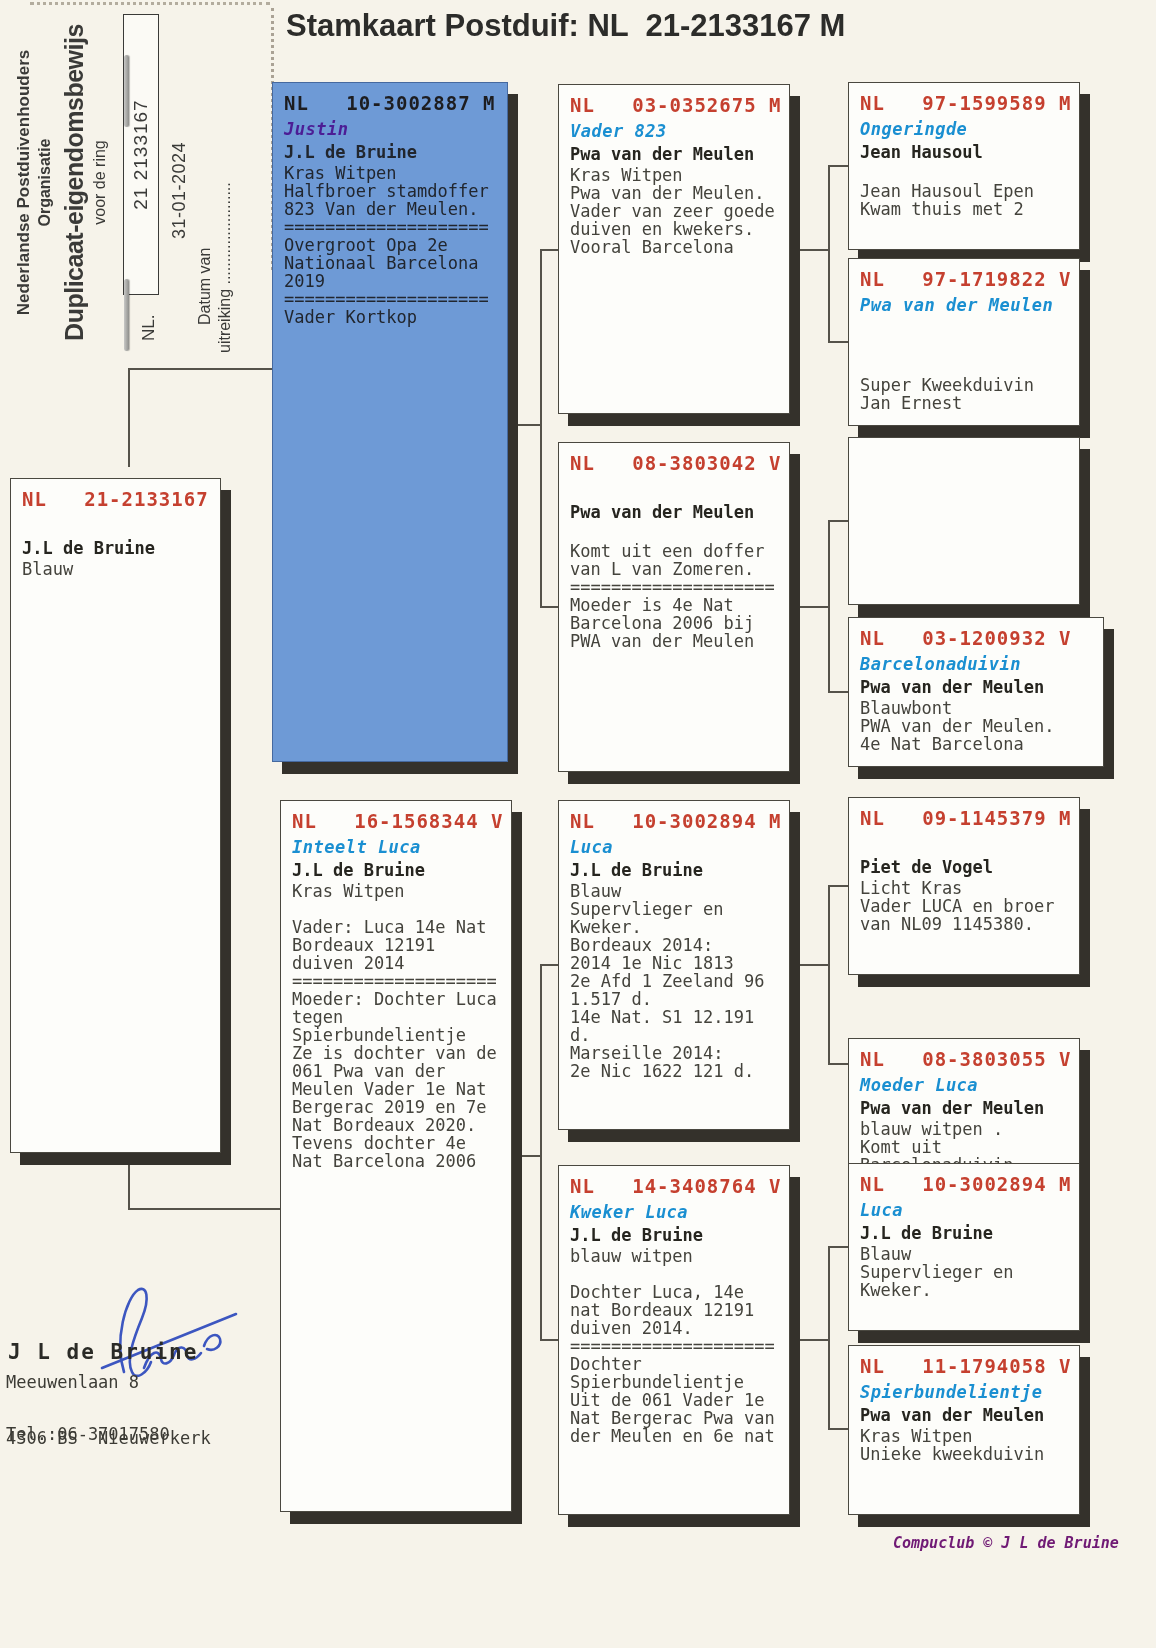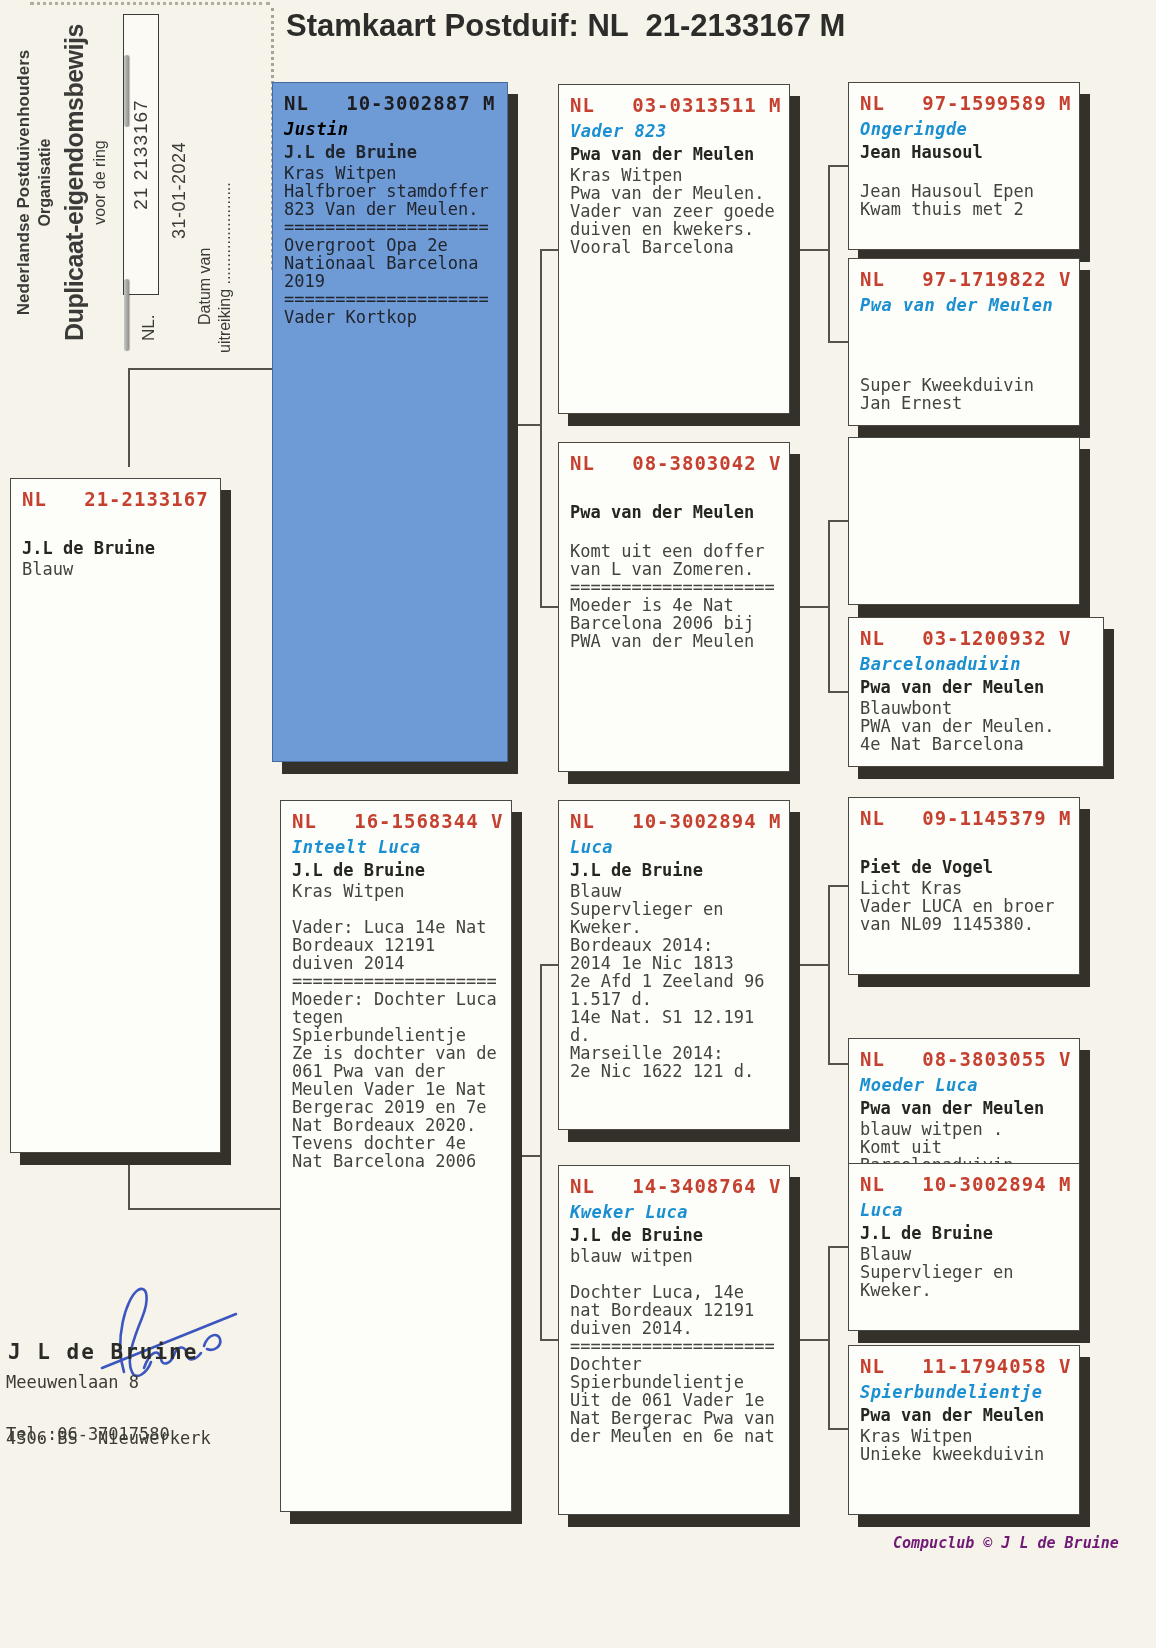--- a/index.html
+++ b/index.html
@@ -30,21 +30,21 @@
     white-space:pre; letter-spacing:1px;
     min-height:26px;
   }
   .pbox.blue .ring { color:#1d1d20; }
   .pname {
     font-size:17px; font-weight:bold; font-style:italic;
     color:#1a8fd1;
     white-space:pre; min-height:23px; line-height:23px;
     letter-spacing:.5px;
   }
-  .pbox.blue .pname { color:#000000; }
+  .pbox.blue .pname { color:#4c1d95; }
   .powner {
     font-size:17px; font-weight:bold;
     color:#26251f;
     white-space:pre; min-height:23px; line-height:23px;
   }
   .pbody {
     font-size:17px; color:#44433c;
     white-space:pre-wrap; line-height:18px;
   }
   .pbox.blue .powner, .pbox.blue .pbody { color:#21262e; }
@@ -192,21 +192,21 @@
 Ze is dochter van de
 061 Pwa van der
 Meulen Vader 1e Nat
 Bergerac 2019 en 7e
 Nat Bordeaux 2020.
 Tevens dochter 4e
 Nat Barcelona 2006</div>
 </div>
 
 <div class="pbox" style="left:558px; top:84px; width:232px; height:330px;">
-  <div class="ring">NL   03-0313511 M</div>
+  <div class="ring">NL   03-0352675 M</div>
   <div class="pname">Vader 823</div>
   <div class="powner">Pwa van der Meulen</div>
   <div class="pbody">Kras Witpen
 Pwa van der Meulen.
 Vader van zeer goede
 duiven en kwekers.
 Vooral Barcelona</div>
 </div>
 <div class="pbox" style="left:558px; top:442px; width:232px; height:330px;">
   <div class="ring">NL   08-3803042 V</div>

